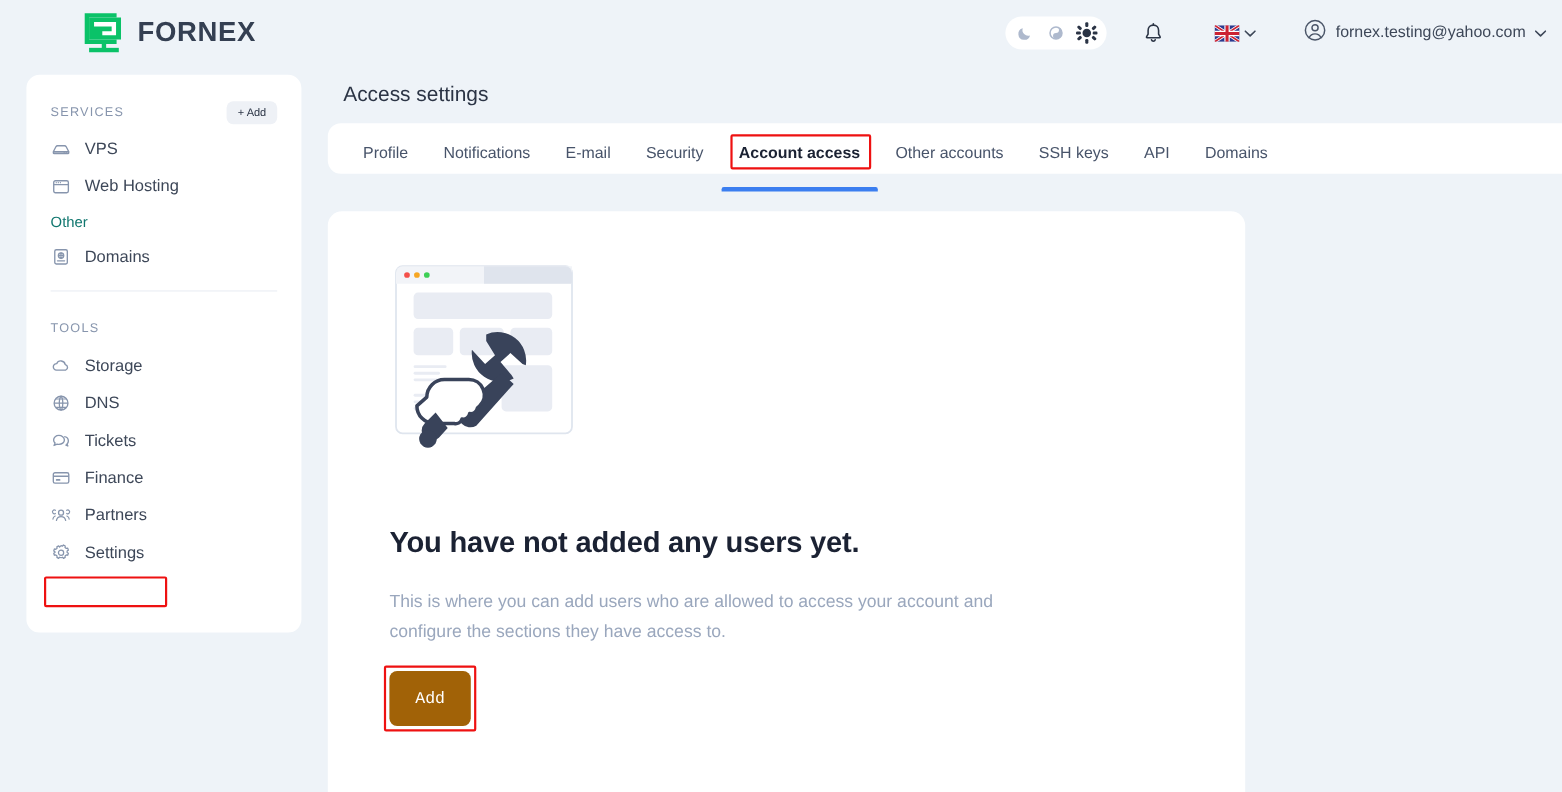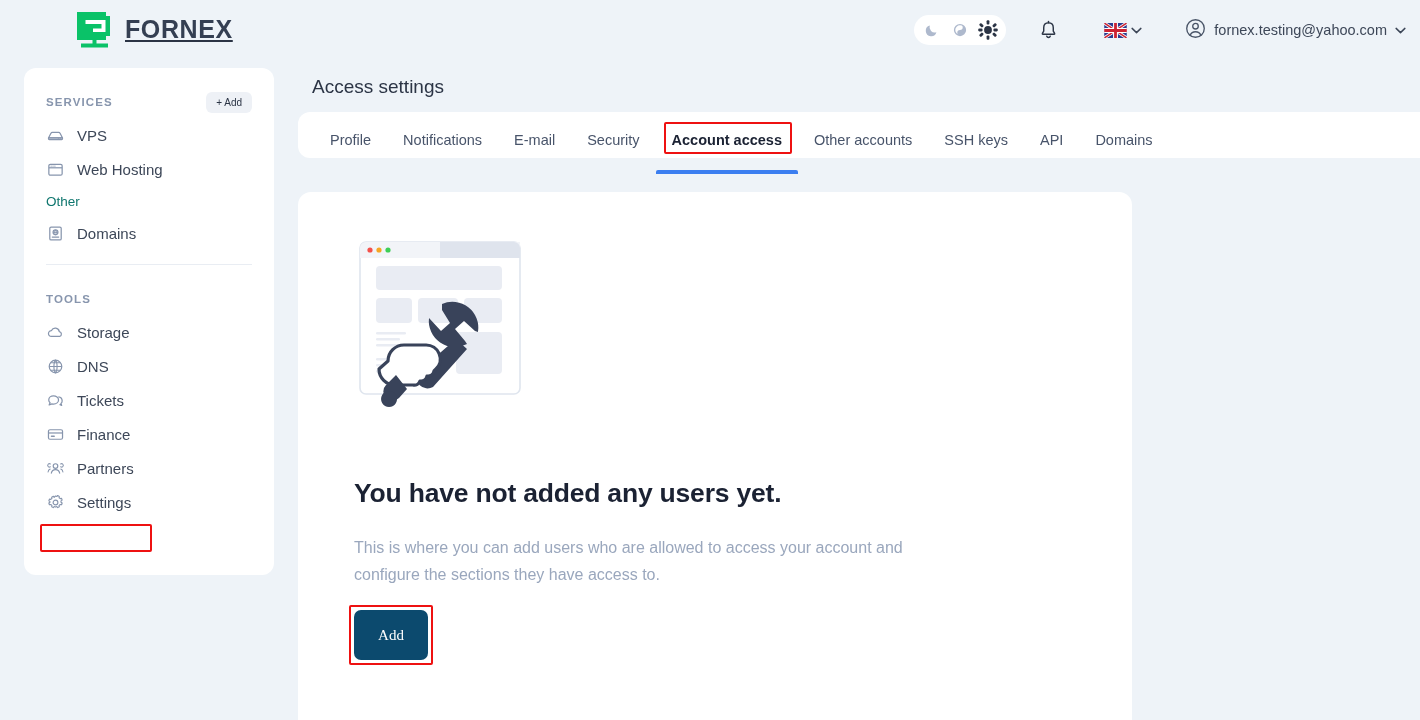--- a/index.html
+++ b/index.html
@@ -27,21 +27,20 @@
     align-items: center;
   }
 
   .logo-wrap {
     position: absolute;
     left: 74px;
     top: 9px;
     display: flex;
     align-items: center;
     gap: 10px;
-    text-decoration: underline;
   }
   .logo-mark { width: 41px; height: 41px; display:block; }
   .logo-text {
     font-size: 25px;
     font-weight: bold;
     letter-spacing: 0.6px;
     color: #343f52;
     font-family: "Liberation Sans", sans-serif;
   }
 
@@ -118,21 +117,21 @@
     align-items: center;
     justify-content: space-between;
     padding: 0 22px;
     height: 32px;
     margin-top: 18px;
   }
   .section-label {
     font-size: 11.5px;
     letter-spacing: 1.1px;
     color: #8795ad;
-    font-weight: bold;
+    font-weight: normal;
   }
   .add-btn {
     background: #eef1f6;
     border: none;
     border-radius: 6px;
     padding: 5px 10px;
     font-size: 10px;
     font-weight: normal;
     color: #2b3445;
     cursor: pointer;
@@ -260,26 +259,26 @@
     line-height: 27px;
     color: #9aa7bd;
   }
 
   .add-main-btn {
     position: absolute;
     left: 56px;
     top: 418px;
     width: 74px;
     height: 50px;
-    background: #0c4a6e;
+    background: #a16207;
     color: #ffffff;
     border: none;
     border-radius: 7px;
     font-size: 15px;
-    font-family: Liberation Serif, serif;
+    font-family: Liberation Mono, monospace;
     cursor: pointer;
   }
 </style>
 </head>
 <body>
 
 <div class="topbar">
 
   <div class="logo-wrap">
     <span>

